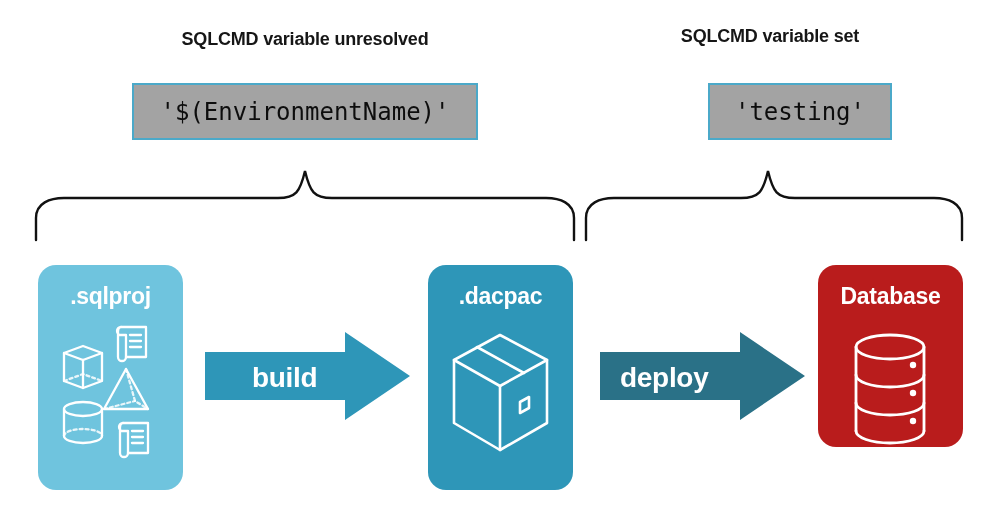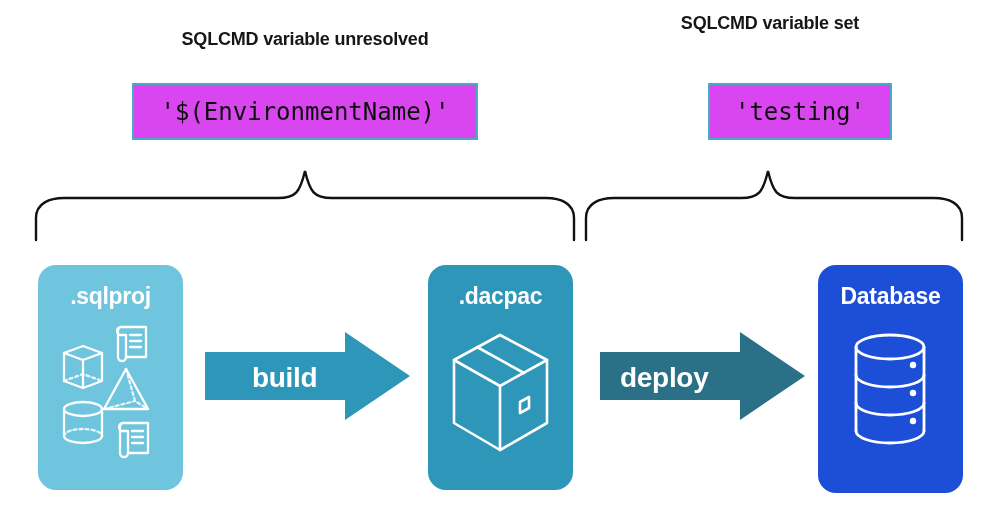--- a/index.html
+++ b/index.html
@@ -15,27 +15,27 @@
   .heading{
     position:absolute;
     font-weight:bold;
     font-size:18px;
     color:#161616;
     text-align:center;
     white-space:nowrap;
     letter-spacing:-0.2px;
   }
   #heading-unresolved{left:132px;top:29px;width:346px;}
-  #heading-set{left:678px;top:13px;width:184px;}
+  #heading-set{left:678px;top:26px;width:184px;}
 
   
   .codebox{
     position:absolute;
     border:2px solid #4BA9C9;
-    background:#d946ef;
+    background:#a3a3a3;
     box-sizing:border-box;
     display:flex;
     align-items:center;
     justify-content:center;
     font-family:"DejaVu Sans Mono", monospace;
     font-size:24px;
     color:#0d0d0d;
     letter-spacing:0px;
   }
   #codebox-unresolved{left:132px;top:83px;width:346px;height:57px;}
@@ -57,21 +57,21 @@
     text-align:center;
     color:#ffffff;
     font-weight:bold;
     font-size:23px;
     letter-spacing:-0.3px;
   }
   .card-art{position:absolute;left:0;top:40px;width:100%;}
 
   #card-sqlproj{left:38px;top:265px;width:145px;height:225px;background:#6FC4DE;}
   #card-dacpac {left:428px;top:265px;width:145px;height:225px;background:#2E96B8;}
-  #card-database{left:818px;top:265px;width:145px;height:228px;background:#1d4ed8;}
+  #card-database{left:818px;top:265px;width:145px;height:182px;background:#b91c1c;}
 
   
   .arrow{position:absolute;}
   .arrow-label{
     position:absolute;
     color:#ffffff;
     font-weight:bold;
     font-size:28px;
     letter-spacing:-0.3px;
     white-space:nowrap;

